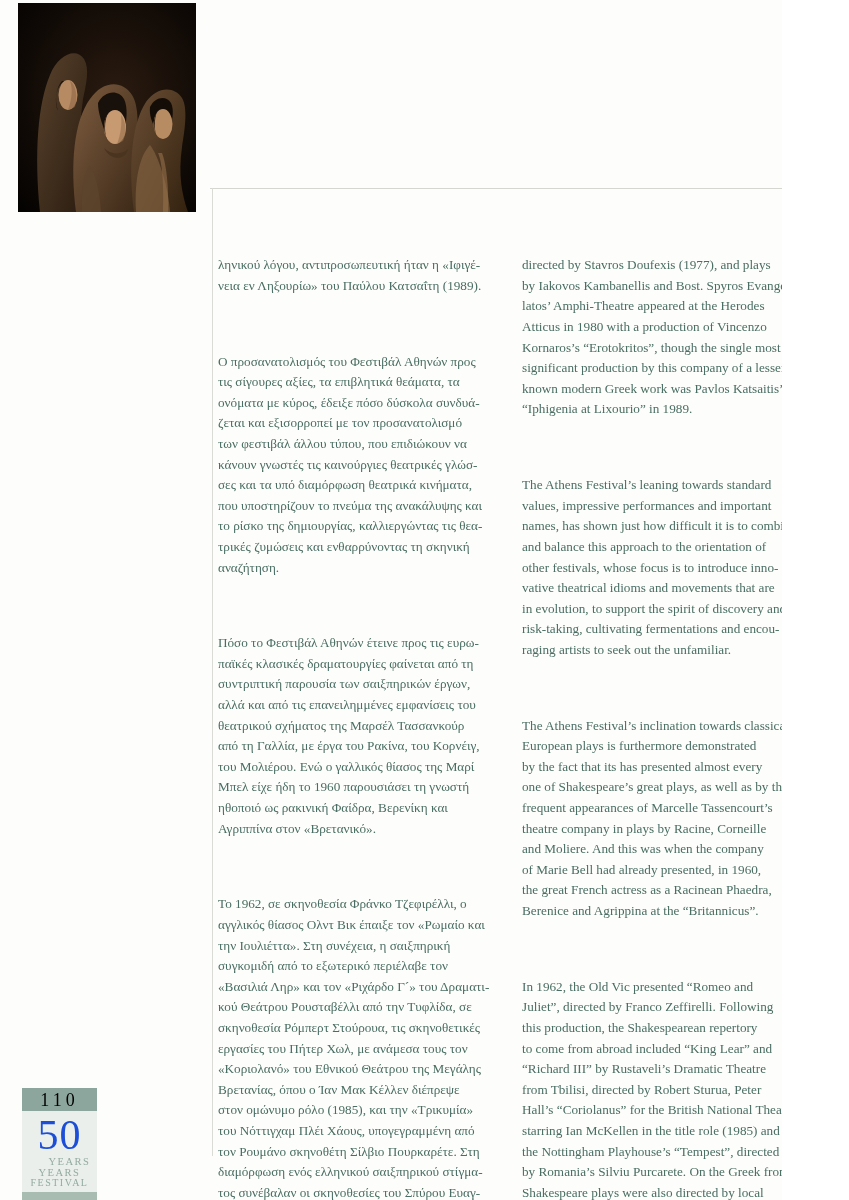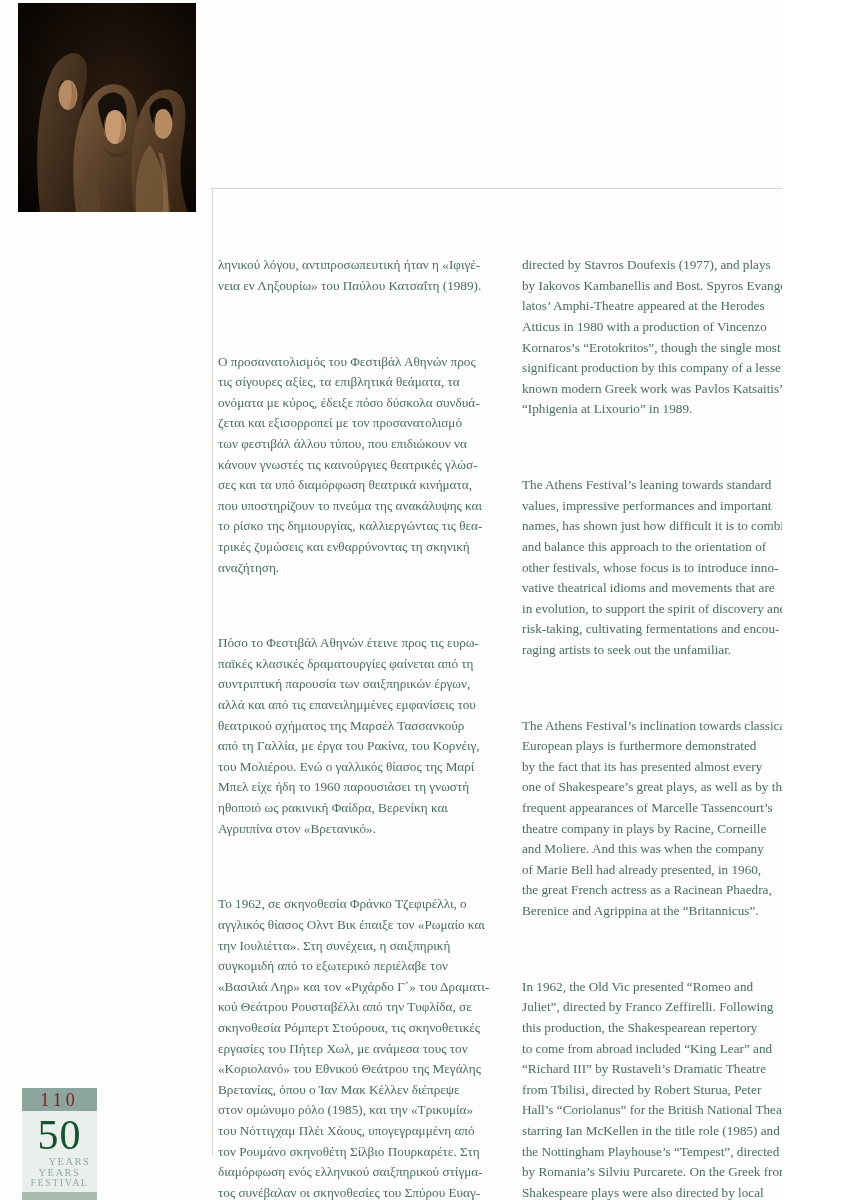--- a/index.html
+++ b/index.html
@@ -37,32 +37,32 @@
     font-size:13.2px; line-height:20.6px;
     white-space:pre; 
   }
   .col-left  { left:218px; width:296px; }
   .col-right { left:522px; width:316px; }
   .col p { margin:0 0 14px 0; }
 
   
   .pagenum-box {
     position:absolute; left:22px; top:1088px; width:75px; height:23px;
-    background:#8ca69d; color:#7f1d1d;
+    background:#8ca69d; color:#000000;
     display:flex; align-items:center; justify-content:center;
     font-size:18px; letter-spacing:4px; line-height:1;
   }
   .logo-box {
     position:absolute; left:22px; top:1111px; width:75px; height:81px;
     background:#eaefeb; color:#8ca69d; text-align:center;
     overflow:hidden;
   }
   .logo-50 {
     font-size:42px; line-height:40px; margin-top:4px; letter-spacing:1px;
-    color:#14532d;
+    color:#1d4ed8;
   }
   .logo-line { font-size:10.5px; line-height:10.5px; letter-spacing:1.5px; color:#93aba1; }
   .logo-line.l1 { margin-top:2px;padding-left:20px; }
   .logo-line.l3 { font-size:10px; }
   .logo-strip {
     position:absolute; left:22px; top:1192px; width:75px; height:8px;
     background:#a9bcb2;
   }
 </style>
 </head>

